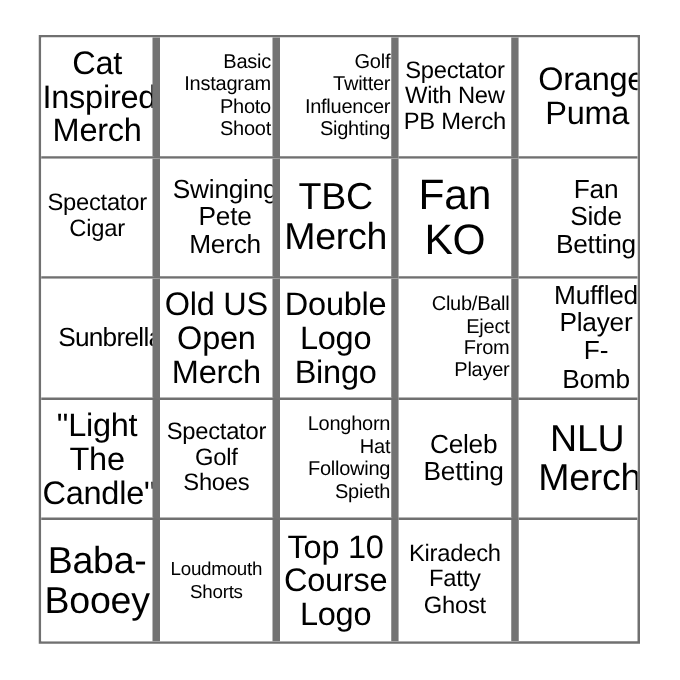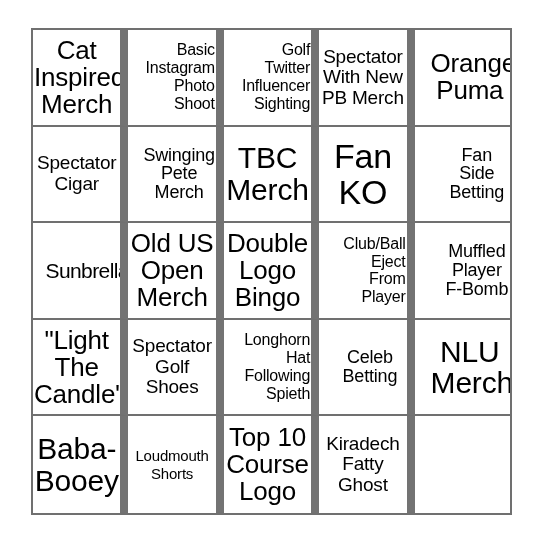--- a/index.html
+++ b/index.html
@@ -25,21 +25,21 @@
     box-sizing: border-box;
     border: 2px solid #707070;
     background: #ffffff;
     display: grid;
     grid-template-columns: repeat(5, 1fr);
     grid-template-rows: repeat(5, 1fr);
   }
 
   .bingo-cell {
     box-sizing: border-box;
-    border-right: 8px solid #737373;
+    border-right: 6px solid #737373;
     border-bottom: 2px solid #707070;
     background: #ffffff;
     display: flex;
     align-items: center;
     justify-content: center;
     overflow: hidden;
     padding: 0 1px;
   }
   
   .bingo-cell:nth-child(5n) { border-right: none; padding-left: 16px; }
@@ -53,21 +53,21 @@
     line-height: 1.04;
     letter-spacing: -0.2px;
     white-space: pre-line;
     word-break: normal;
   }
 
   
   .s-xxl .cell-text { font-size: 34px; line-height: 1.06; }
   .s-xl  .cell-text { font-size: 30px; line-height: 1.05; }
   .s-lg  .cell-text { font-size: 26px; line-height: 1.04; }
-  .s-md  .cell-text { font-size: 18px; line-height: 1.05; margin-left: 14px; }
+  .s-md  .cell-text { font-size: 21px; line-height: 1.05; margin-left: 14px; }
   .s-sm  .cell-text { font-size: 19px; line-height: 1.08; }
   .s-xs  .cell-text { font-size: 16px; line-height: 1.12; text-align: right; }
   .s-xxs .cell-text { font-size: 15px; line-height: 1.16; }
   .s-wide .cell-text { font-size: 21px; letter-spacing: -0.6px; margin-left: 21px; }
 </style>
 </head>
 <body>
 
 <div id="bingo-card">
     <div class="bingo-cell s-lg">

